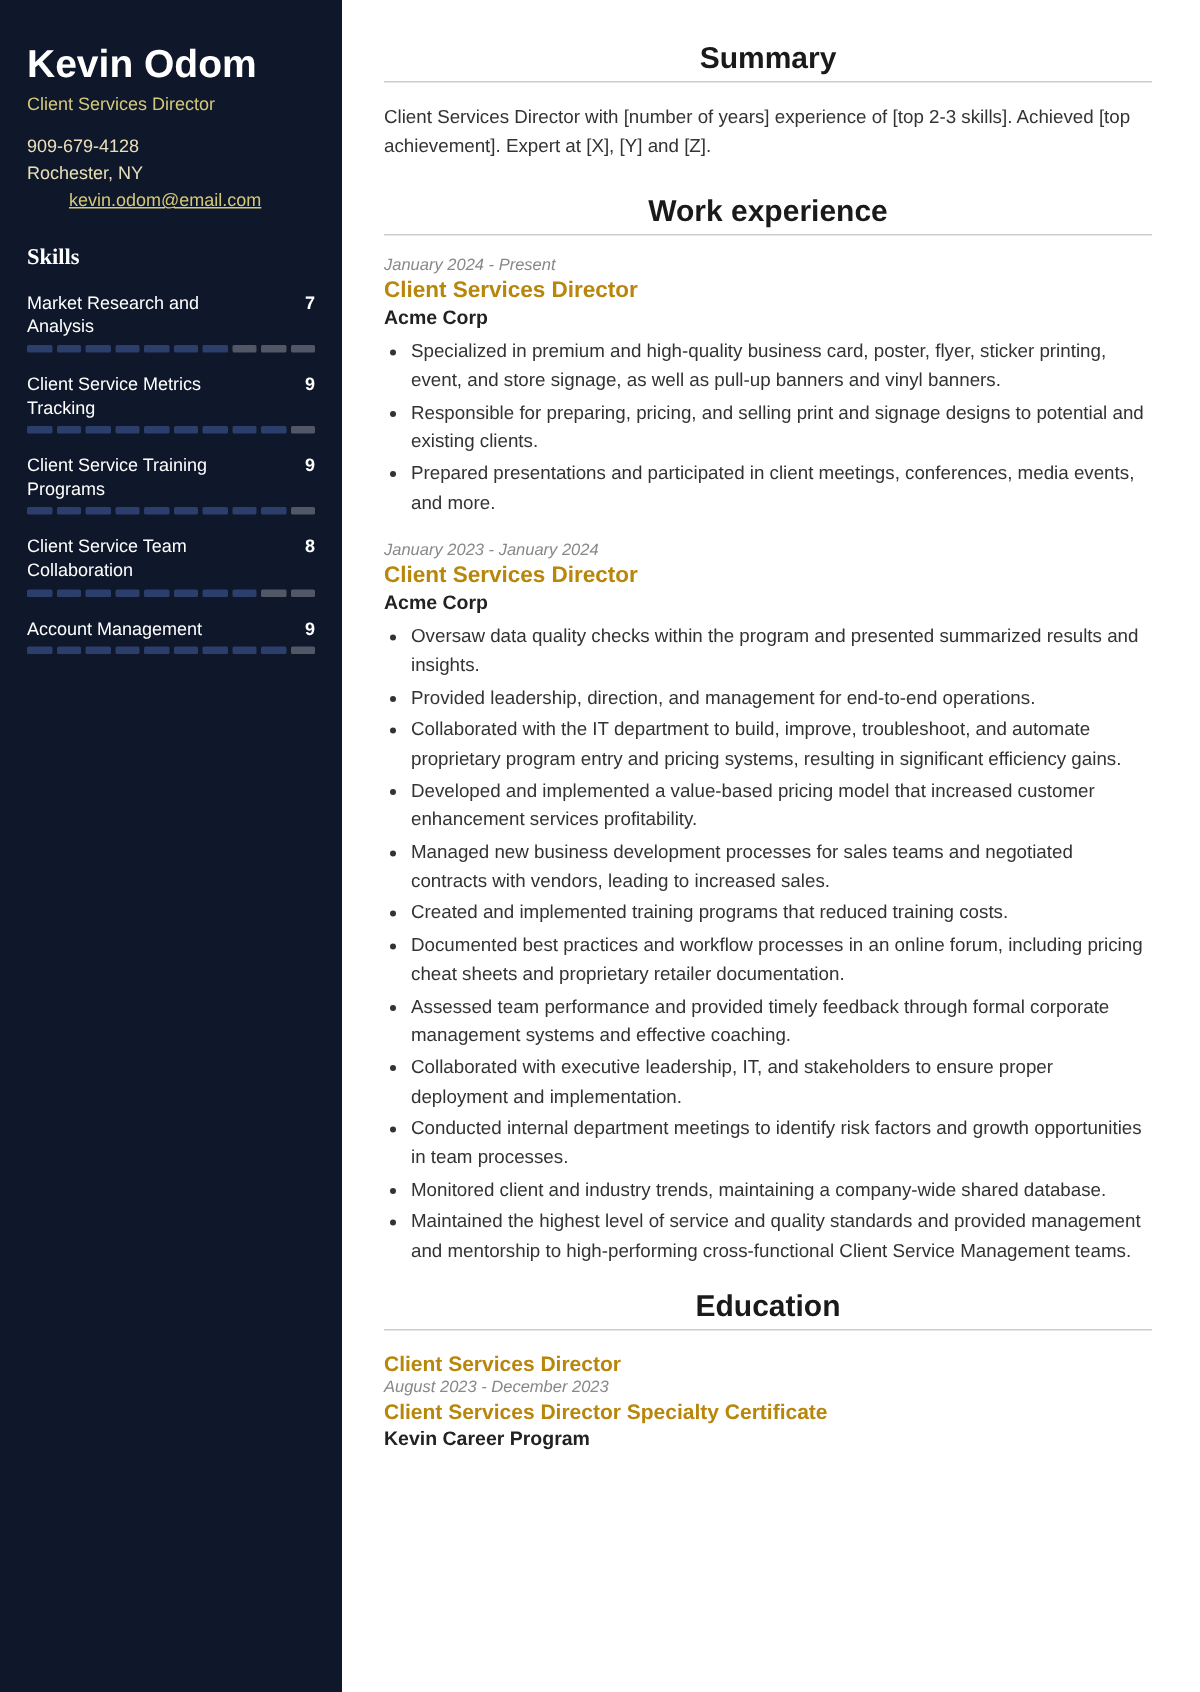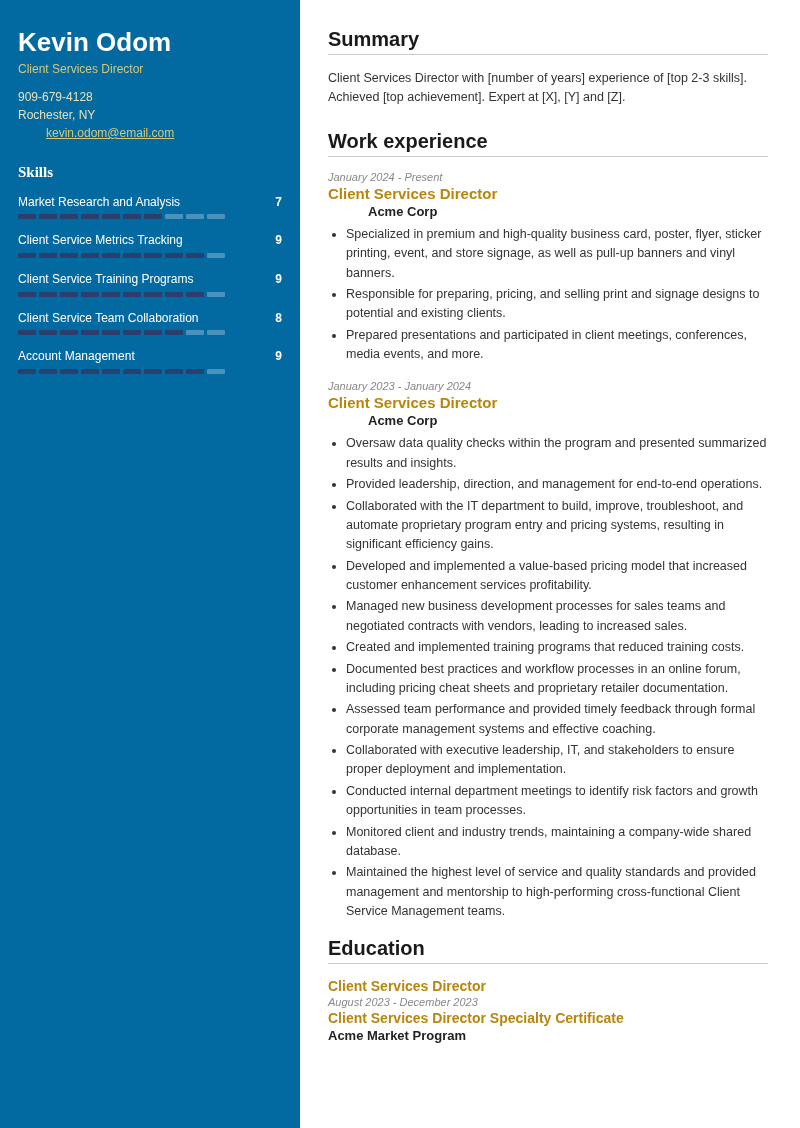--- a/index.html
+++ b/index.html
@@ -13,23 +13,23 @@
       align-items: flex-start;
     }
     .resume {
       width: 800px;
       min-height: 1128px;
       display: flex;
       background: #fff;
     }
     
     .sidebar {
-      width: 300px;
+      width: 228px;
       min-height: 1128px;
-      background: #0369a1;
+      background: #0f172a;
       padding: 28px 18px 28px 18px;
       flex-shrink: 0;
     }
     .sidebar-name {
       font-size: 26px;
       font-weight: bold;
       color: #fff;
       line-height: 1.15;
       margin-bottom: 4px;
     }
@@ -105,20 +105,21 @@
       flex: 1;
       padding: 28px 32px 32px 28px;
       background: #fff;
     }
     .section-title {
       font-size: 20px;
       font-weight: bold;
       color: #1a1a1a;
       margin-bottom: 2px;
       margin-top: 0;
+      text-align: center;
     }
     .section-divider {
       border: none;
       border-top: 1.5px solid #ccc;
       margin-bottom: 14px;
       margin-top: 3px;
     }
     .summary-text {
       font-size: 12.5px;
       color: #333;
@@ -135,21 +136,20 @@
       font-size: 15px;
       font-weight: bold;
       color: #B8860B;
       margin-bottom: 2px;
     }
     .job-company {
       font-size: 13px;
       font-weight: bold;
       color: #222;
       margin-bottom: 6px;
-      margin-left: 40px;
     }
     .job-bullets {
       margin-left: 18px;
       margin-bottom: 16px;
     }
     .job-bullets li {
       font-size: 12.5px;
       color: #333;
       line-height: 1.55;
       margin-bottom: 2px;
@@ -329,18 +329,18 @@
     <div>
       <div class="section-title">Education</div>
       <hr class="section-divider">
       <div id="education-container">
           <div>
             <div class="edu-title">Client Services Director</div>
           </div>
           <div>
             <div class="edu-date">August 2023 - December 2023</div>
             <div class="edu-title">Client Services Director Specialty Certificate</div>
-            <div class="edu-institution">Acme Market Program</div>
+            <div class="edu-institution">Kevin Career Program</div>
           </div>
         </div>
     </div>
   </div>
 </div>
 
 </body></html>

